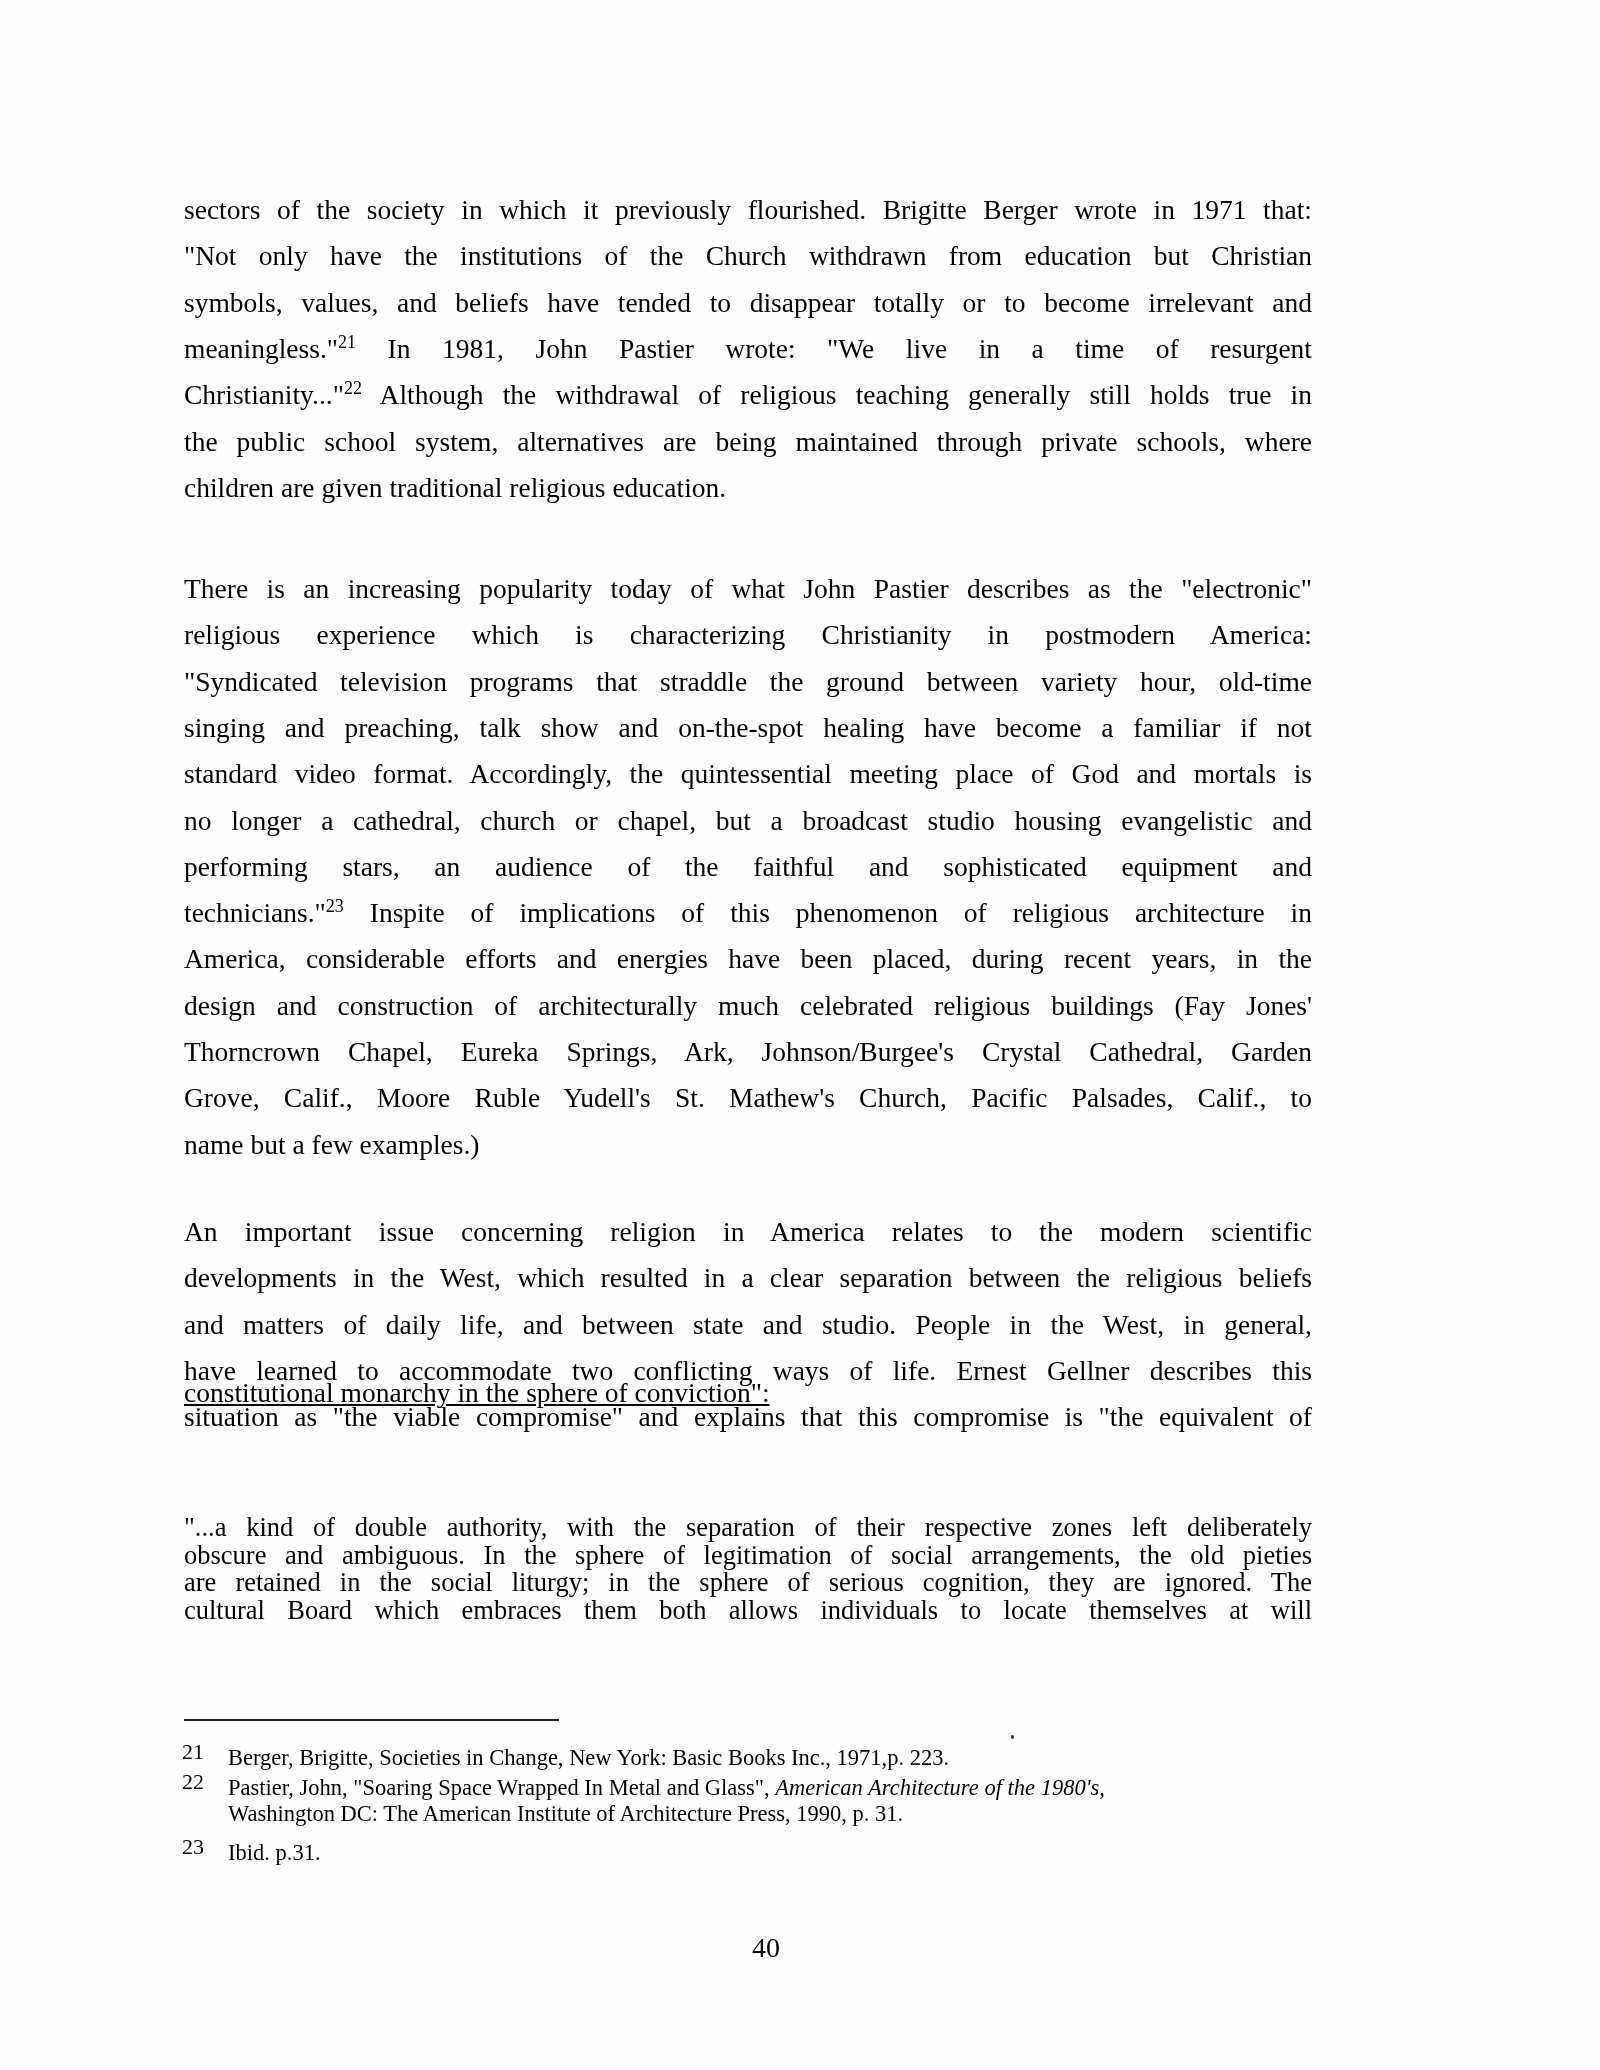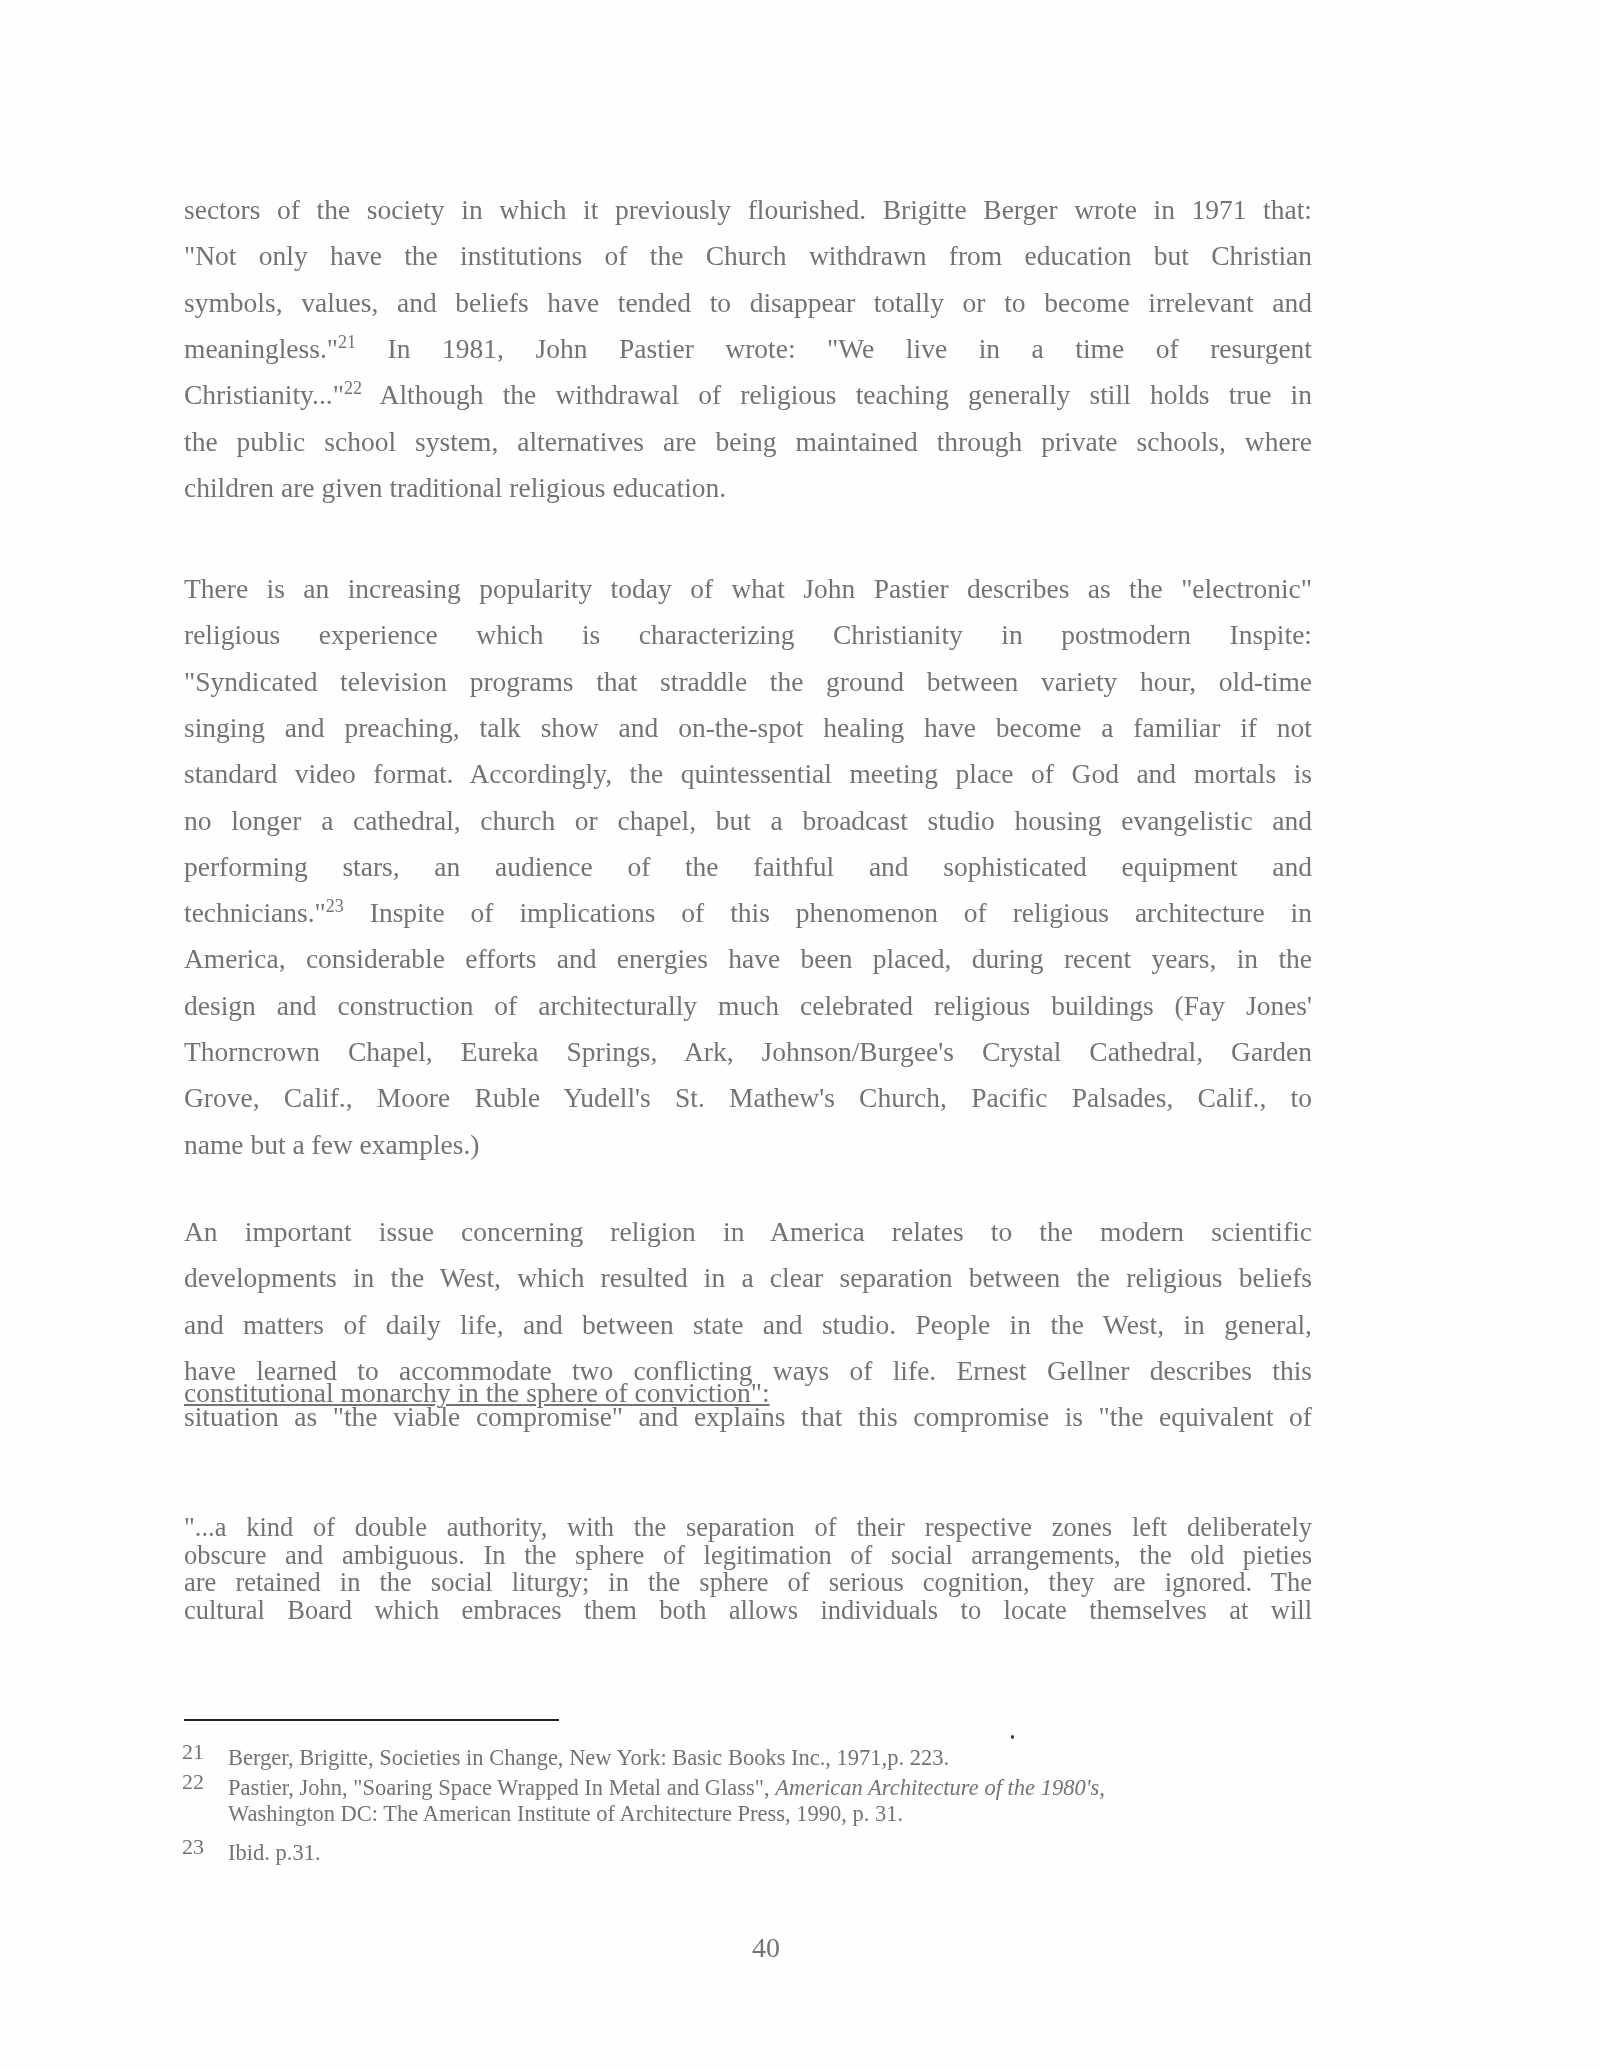--- a/index.html
+++ b/index.html
@@ -1,18 +1,18 @@
 <!DOCTYPE html>
 <html><head>
 <meta charset="utf-8">
 <style>
   html, body { margin: 0; padding: 0; background: #ffffff; }
   body { width: 1600px; height: 2070px; position: relative; overflow: hidden; }
   .page { position: absolute; left: 0; top: 0; width: 1600px; height: 2070px; background: #fefefe; }
-  .text { font-family: "Liberation Serif", "DejaVu Serif", serif; color: #737373; }
+  .text { font-family: "Liberation Serif", "DejaVu Serif", serif; color: #000000; }
   .body-line {
     position: absolute; left: 184px; width: 1128px;
     font-size: 27.5px; line-height: 34px; white-space: nowrap;
     text-align: justify; text-align-last: justify;
   }
   .body-line.last { text-align-last: left; }
   .sup { font-size: 18px; vertical-align: 10px; line-height: 0; }
   .quote-line {
     position: absolute; left: 184px; width: 1128px;
     font-size: 26.5px; line-height: 28px; white-space: nowrap;
@@ -31,21 +31,21 @@
 <div class="page">
   <div id="body-text">
       <div class="body-line text" style="top: 193px;">sectors of the society in which it previously flourished. Brigitte Berger wrote in 1971 that:</div>
       <div class="body-line text" style="top: 239.3px;">"Not only have the institutions of the Church withdrawn from education but Christian</div>
       <div class="body-line text" style="top: 285.6px;">symbols, values, and beliefs have tended to disappear totally or to become irrelevant and</div>
       <div class="body-line text" style="top: 331.9px;"><span>meaningless."</span><span class="sup">21</span><span> In 1981, John Pastier wrote: "We live in a time of resurgent</span></div>
       <div class="body-line text" style="top: 378.2px;"><span>Christianity..."</span><span class="sup">22</span><span> Although the withdrawal of religious teaching generally still holds true in</span></div>
       <div class="body-line text" style="top: 424.5px;">the public school system,  alternatives are being maintained through private schools, where</div>
       <div class="body-line text last" style="top: 470.8px;">children are given traditional religious education.</div>
       <div class="body-line text" style="top: 572px;">There is an increasing popularity today of what John Pastier describes as the "electronic"</div>
-      <div class="body-line text" style="top: 618.3px;">religious experience which is characterizing Christianity in postmodern Inspite:</div>
+      <div class="body-line text" style="top: 618.3px;">religious experience which is characterizing Christianity in postmodern America:</div>
       <div class="body-line text" style="top: 664.6px;">"Syndicated television programs that straddle the ground between variety hour, old-time</div>
       <div class="body-line text" style="top: 710.9px;">singing and preaching, talk show and on-the-spot healing have become a familiar if not</div>
       <div class="body-line text" style="top: 757.2px;">standard video format. Accordingly, the quintessential meeting place of God and mortals is</div>
       <div class="body-line text" style="top: 803.5px;">no longer a cathedral, church or chapel, but a broadcast studio housing evangelistic and</div>
       <div class="body-line text" style="top: 849.8px;">performing stars, an audience of the faithful and sophisticated equipment and</div>
       <div class="body-line text" style="top: 896.1px;"><span>technicians."</span><span class="sup">23</span><span> Inspite of implications of this phenomenon of religious architecture in</span></div>
       <div class="body-line text" style="top: 942.4px;">America, considerable efforts and energies have been placed, during recent years, in the</div>
       <div class="body-line text" style="top: 988.7px;">design and construction of architecturally much celebrated religious buildings (Fay Jones'</div>
       <div class="body-line text" style="top: 1035px;">Thorncrown Chapel, Eureka Springs, Ark, Johnson/Burgee's Crystal Cathedral, Garden</div>
       <div class="body-line text" style="top: 1081.3px;">Grove, Calif., Moore Ruble Yudell's St. Mathew's Church, Pacific Palsades, Calif., to</div>

